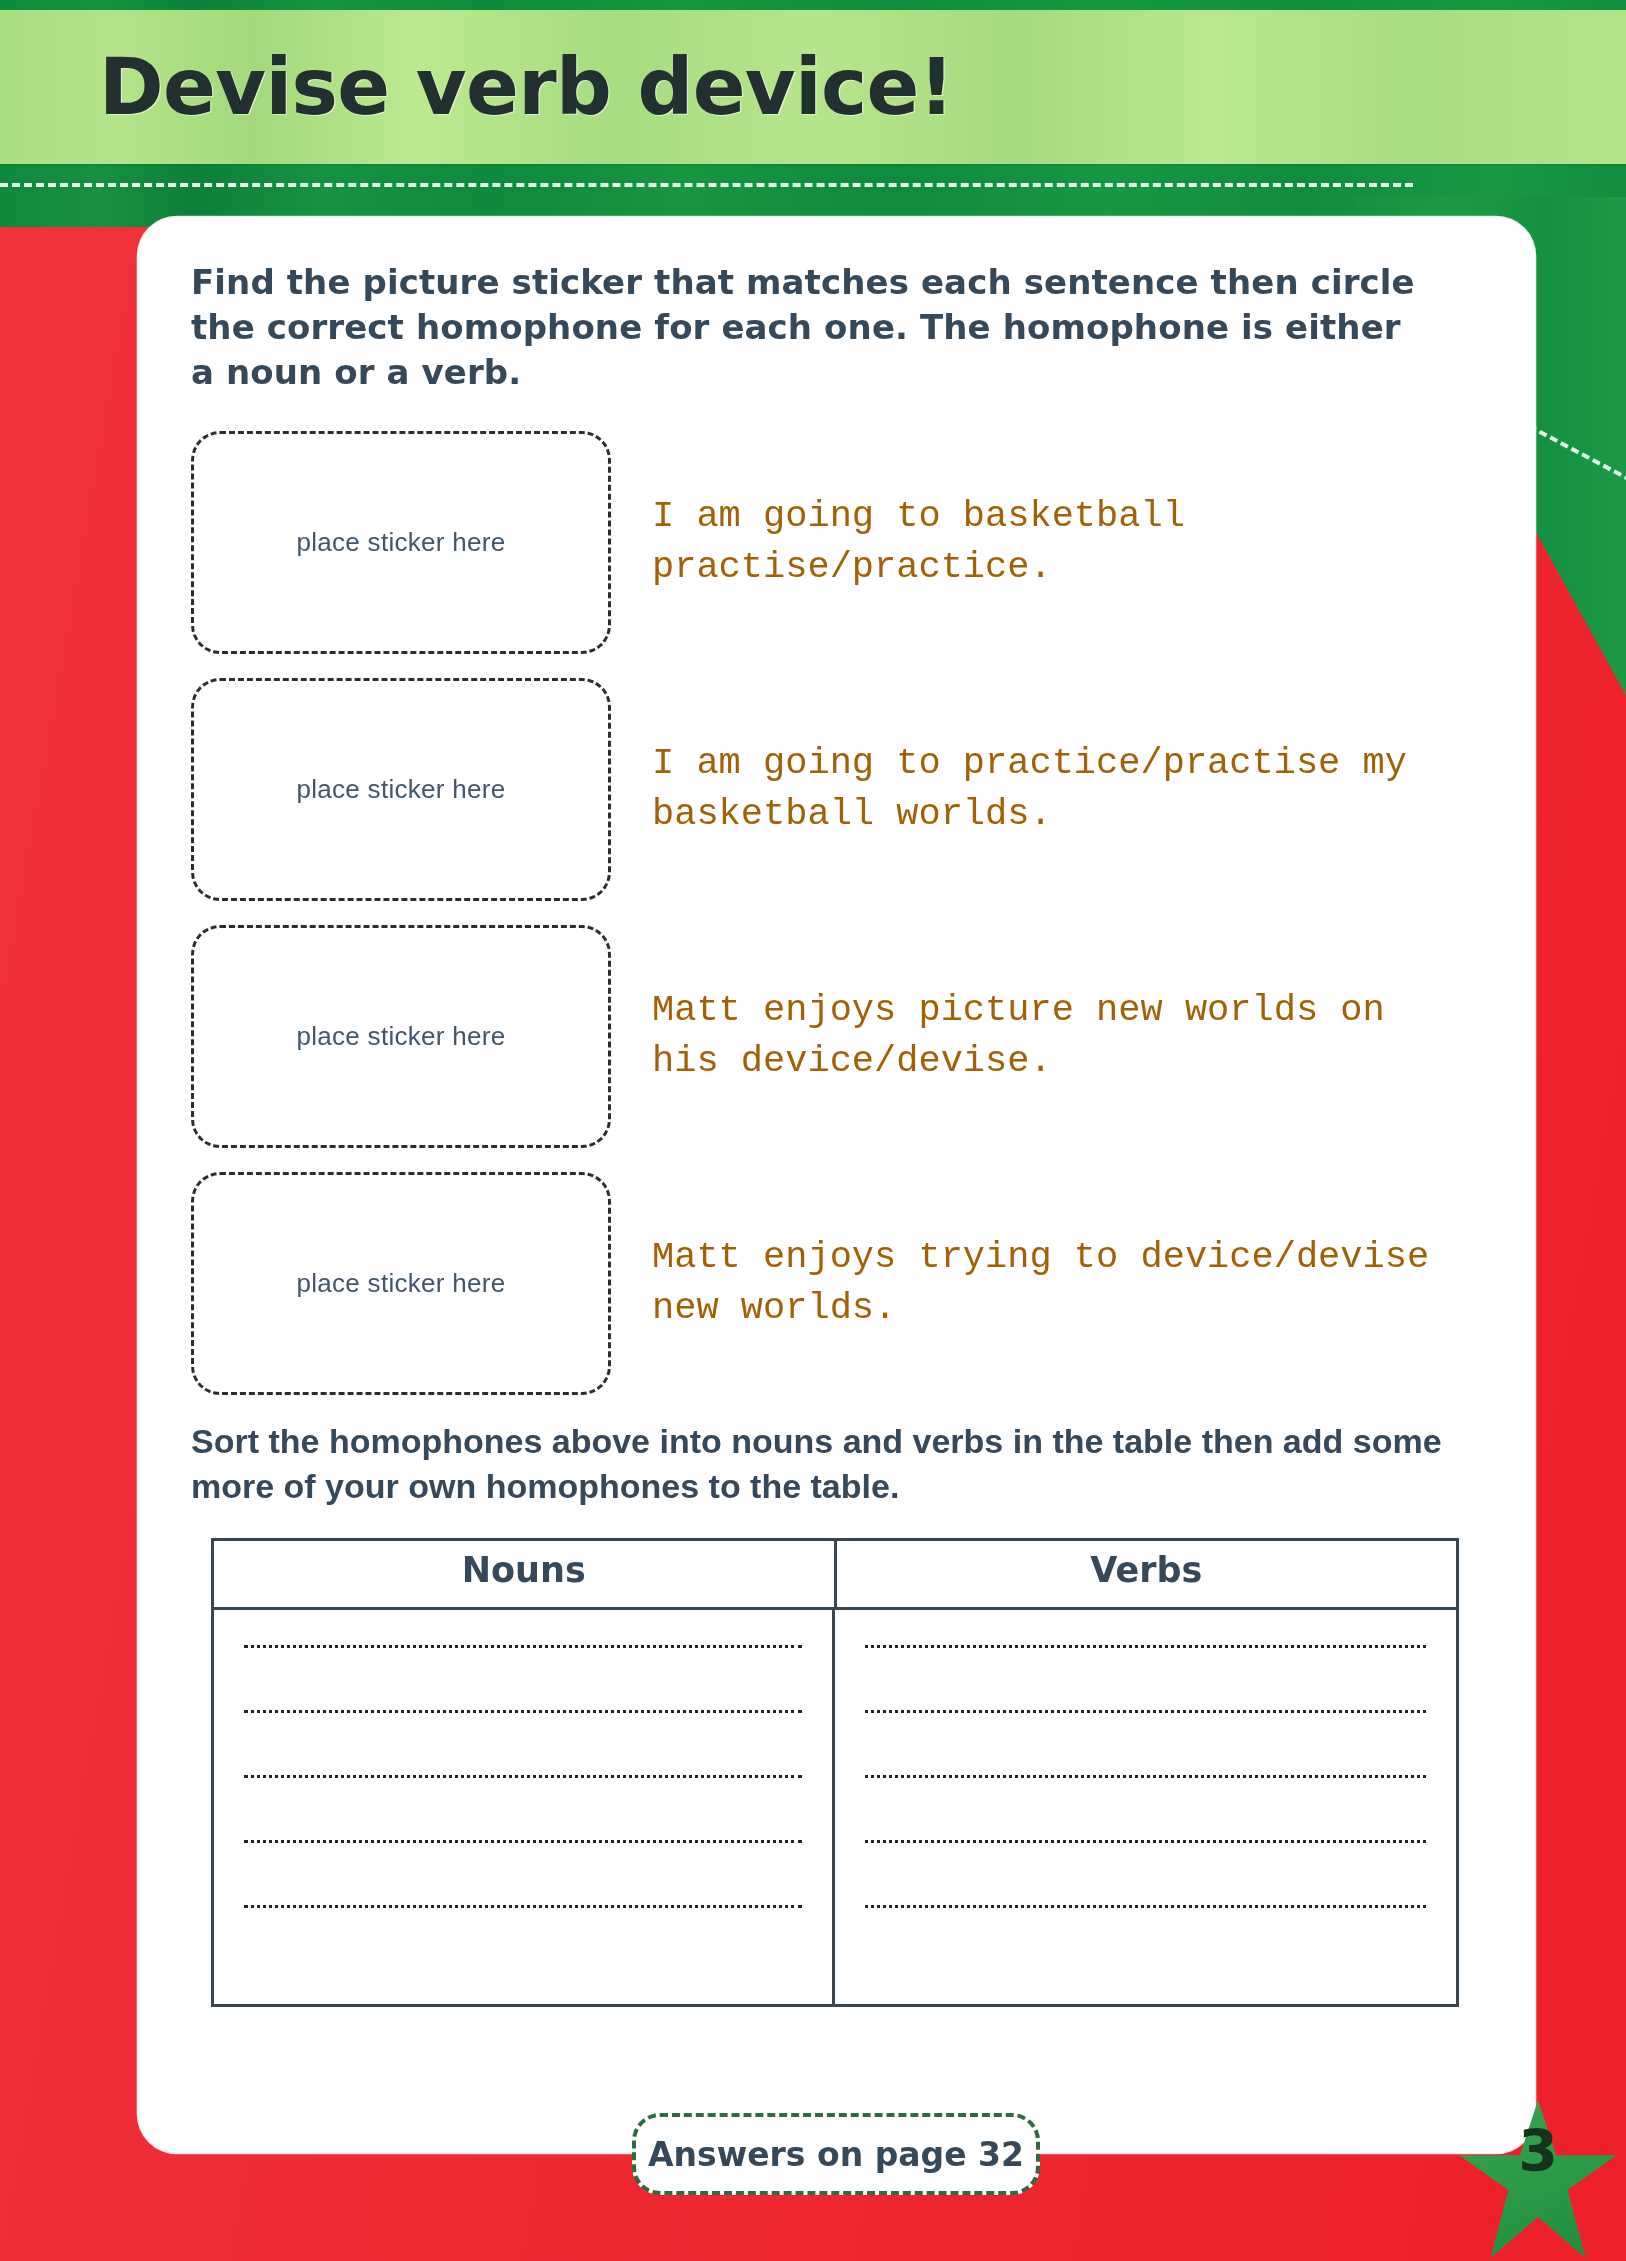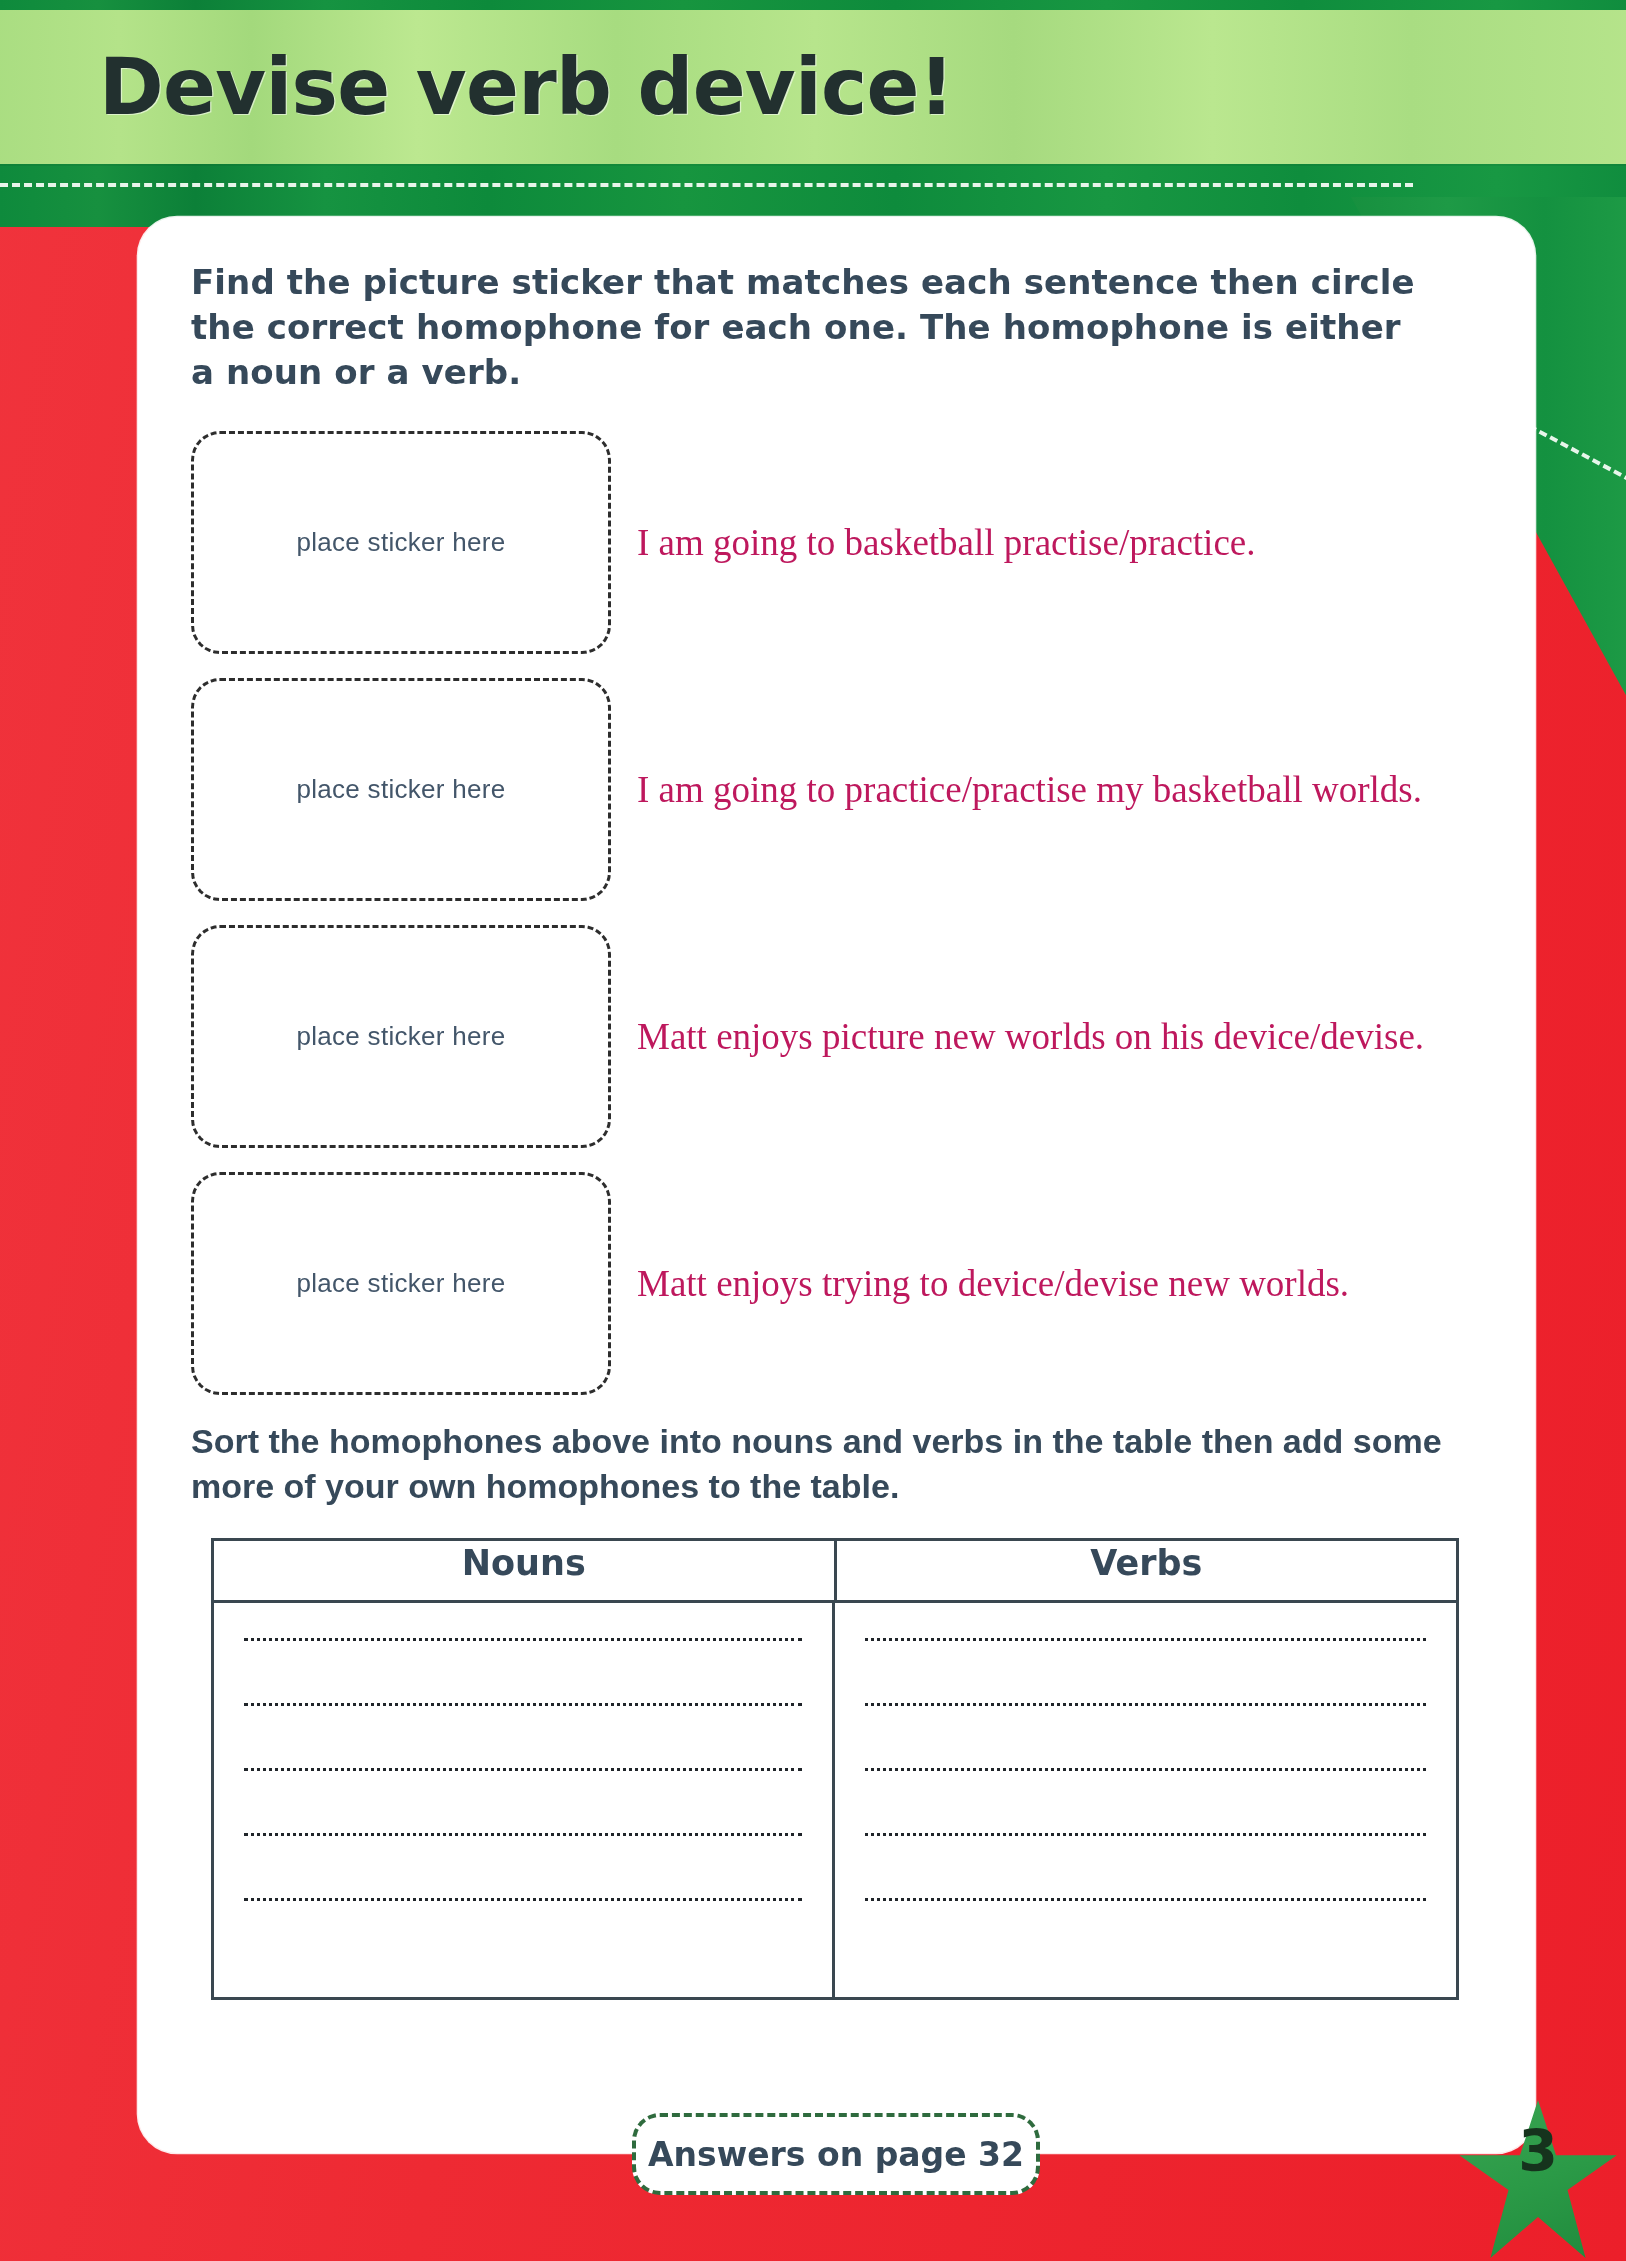--- a/index.html
+++ b/index.html
@@ -146,25 +146,25 @@
     justify-content: center;
     background: #fff;
   }
   .sticker-label {
     font-family: Liberation Sans, sans-serif;
     font-size: 26px;
     color: #43566a;
     letter-spacing: 0.3px;
   }
   .sentence {
-    margin-left: 26px;
-    font-family: Liberation Serif, serif;
+    margin-left: 41px;
+    font-family: Liberation Mono, monospace;
     font-size: 37px;
     line-height: 1.38;
-    color: #be185d;
+    color: #a16207;
     max-width: 809px;
   }
 
   
   .intro2 {
     margin-top: 22.3px;
     font-family: Liberation Sans, sans-serif;
     font-weight: 700;
     font-size: 34px;
     line-height: 1.33;
@@ -180,21 +180,21 @@
     border: 3.3px solid #3a4750;
     border-collapse: collapse;
   }
   .table-head {
     display: flex;
     border-bottom: 3.3px solid #3a4750;
   }
   .th {
     flex: 1 1 50%;
     text-align: center;
-    padding: 2px 0 17px;
+    padding: 9px 0 17px;
     font-family: "DejaVu Sans", sans-serif;
     font-weight: 700;
     font-size: 35px;
     color: #36495a;
   }
   .th:first-child {
     border-right: 3.3px solid #3a4750;
   }
   .table-body {
     display: flex;

